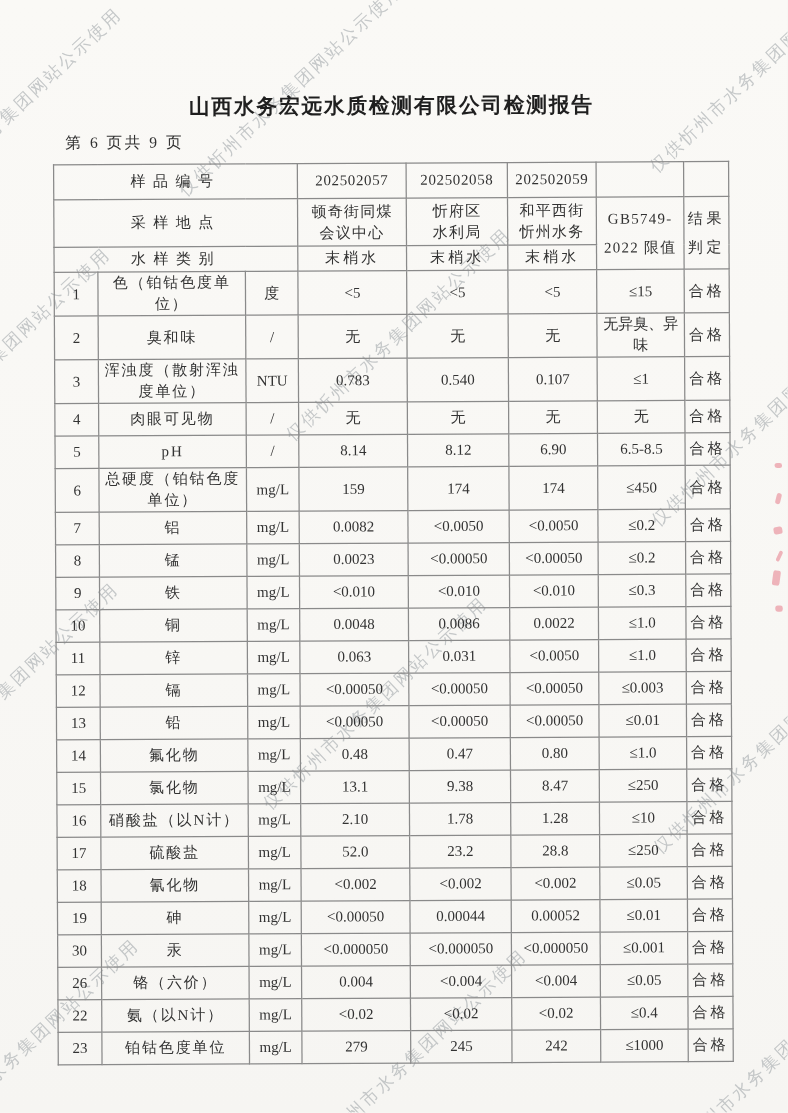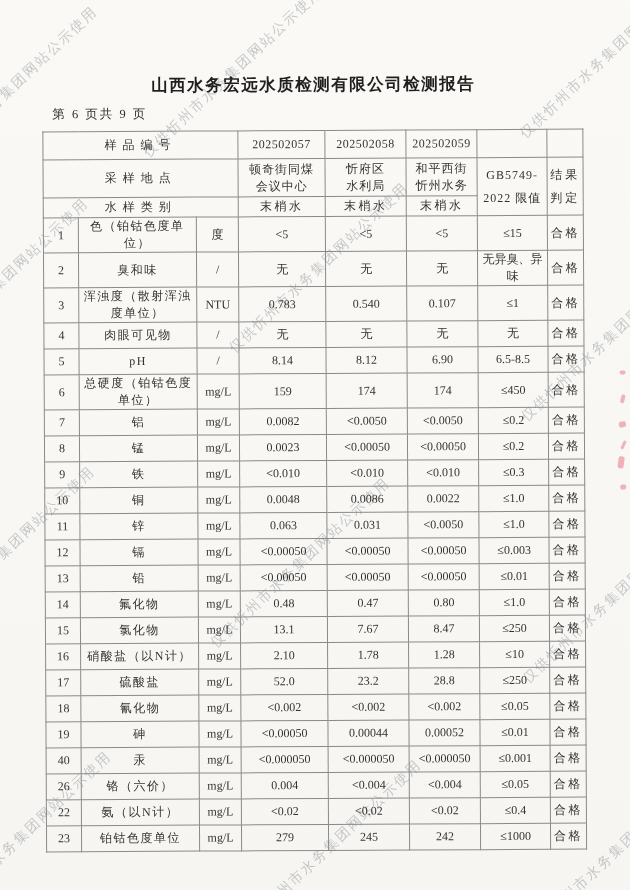--- a/index.html
+++ b/index.html
@@ -281,21 +281,21 @@
             <td class="cell-v2">0.47</td>
             <td class="cell-v3">0.80</td>
             <td class="cell-limit">≤1.0</td>
             <td class="cell-result ok">合格</td>
           </tr>
           <tr>
             <td class="cell-no">15</td>
             <td class="cell-name pname">氯化物</td>
             <td class="cell-unit">mg/L</td>
             <td class="cell-v1">13.1</td>
-            <td class="cell-v2">7.67</td>
+            <td class="cell-v2">9.38</td>
             <td class="cell-v3">8.47</td>
             <td class="cell-limit">≤250</td>
             <td class="cell-result ok">合格</td>
           </tr>
           <tr>
             <td class="cell-no">16</td>
             <td class="cell-name pname">硝酸盐（以N计）</td>
             <td class="cell-unit">mg/L</td>
             <td class="cell-v1">2.10</td>
             <td class="cell-v2">1.78</td>
@@ -327,21 +327,21 @@
             <td class="cell-no">19</td>
             <td class="cell-name pname">砷</td>
             <td class="cell-unit">mg/L</td>
             <td class="cell-v1">&lt;0.00050</td>
             <td class="cell-v2">0.00044</td>
             <td class="cell-v3">0.00052</td>
             <td class="cell-limit">≤0.01</td>
             <td class="cell-result ok">合格</td>
           </tr>
           <tr>
-            <td class="cell-no">40</td>
+            <td class="cell-no">30</td>
             <td class="cell-name pname">汞</td>
             <td class="cell-unit">mg/L</td>
             <td class="cell-v1">&lt;0.000050</td>
             <td class="cell-v2">&lt;0.000050</td>
             <td class="cell-v3">&lt;0.000050</td>
             <td class="cell-limit">≤0.001</td>
             <td class="cell-result ok">合格</td>
           </tr>
           <tr>
             <td class="cell-no">26</td>

